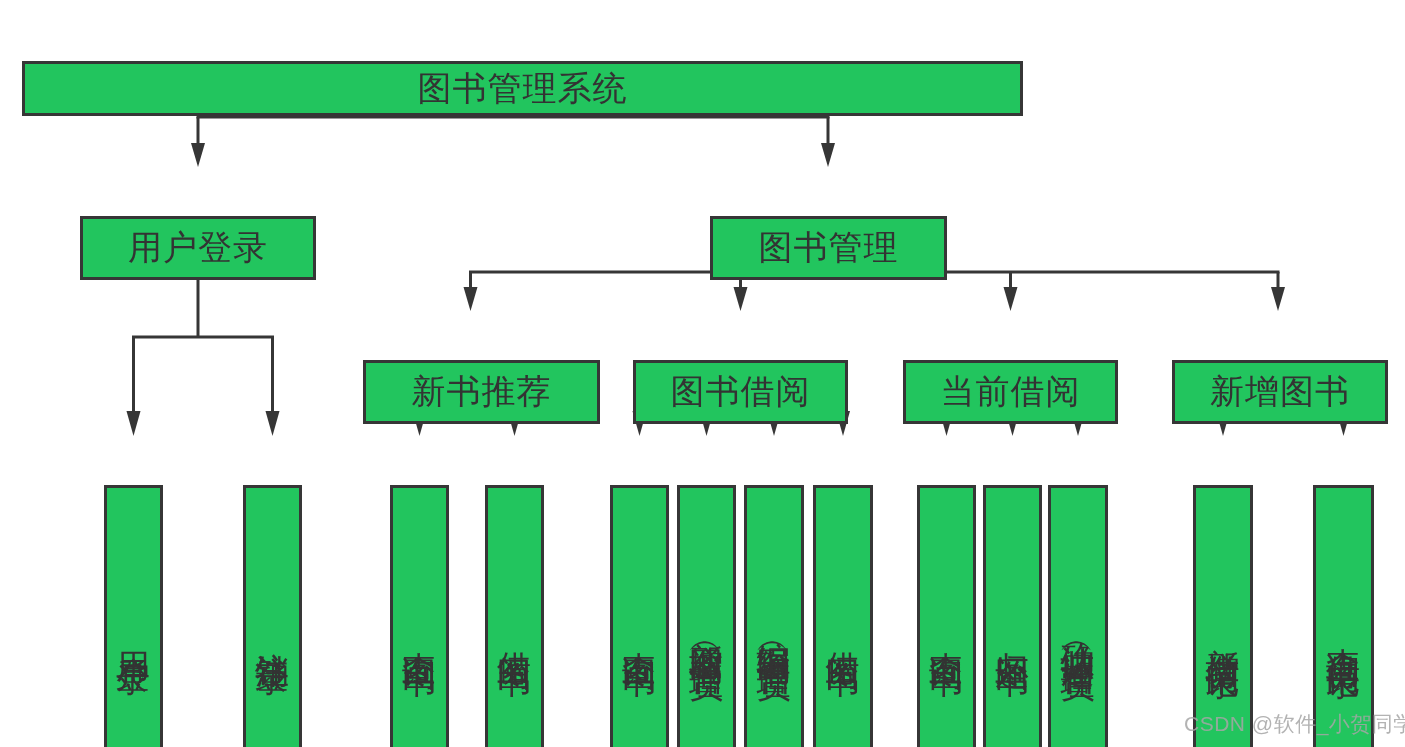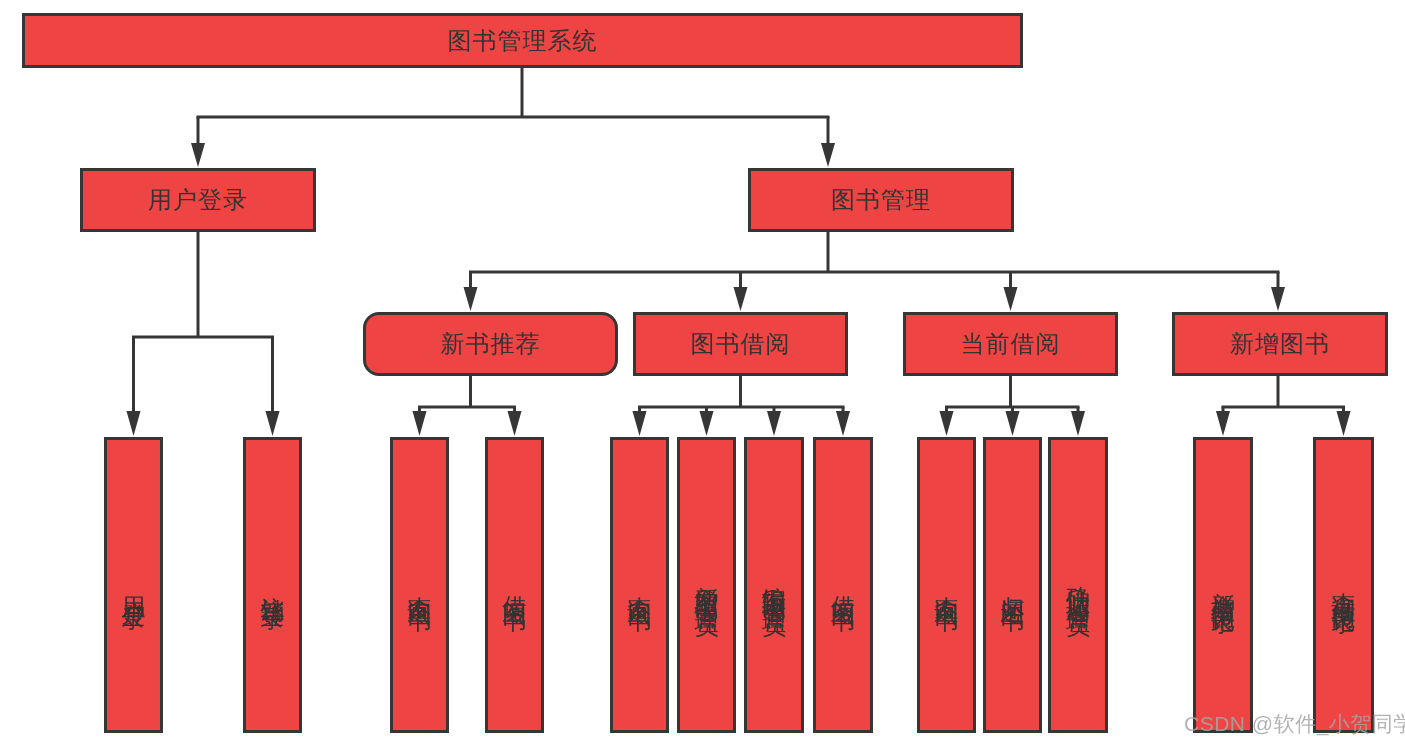--- a/index.html
+++ b/index.html
@@ -18,29 +18,30 @@
   .wires {
     position: absolute;
     left: 0;
     top: 0;
     z-index: 1;
   }
   .node {
     position: absolute;
     box-sizing: border-box;
     border: 3px solid #363636;
-    background: #ef4444;
+    background: #22c55e;
     color: #333333;
     display: flex;
     align-items: center;
     justify-content: center;
-    font-size: 24px;
+    font-size: 34px;
     letter-spacing: 1px;
     z-index: 2;
     white-space: nowrap;
+    margin-top: 48px;
   }
   .vnode {
     writing-mode: vertical-rl;
     text-orientation: mixed;
     letter-spacing: 4px;
     line-height: 1;
     white-space: normal;
   }
   .watermark {
     position: absolute;
@@ -124,23 +125,23 @@
       <polygon points="1005.5,411 1019.5,411 1012.5,436"></polygon>
       <polygon points="1071,411 1085,411 1078,436"></polygon>
       <polygon points="1216,411 1230,411 1223,436"></polygon>
       <polygon points="1336.5,411 1350.5,411 1343.5,436"></polygon>
     </g>
   </svg>
 
   <div class="node" style="left:22px; top:13px; width:1001px; height:55px;">图书管理系统</div>
 
   <div class="node" style="left:80px; top:168px; width:236px; height:64px;">用户登录</div>
-  <div class="node" style="left:748px; top:168px; width:266px; height:64px;">图书管理</div>
+  <div class="node" style="left:710px; top:168px; width:237px; height:64px;">图书管理</div>
 
-  <div class="node" style="left:363px; top:312px; width:255px; height:64px;border-radius:16px;">新书推荐</div>
+  <div class="node" style="left:363px; top:312px; width:237px; height:64px;">新书推荐</div>
   <div class="node" style="left:903px; top:312px; width:215px; height:64px;">当前借阅</div>
   <div class="node" style="left:633px; top:312px; width:215px; height:64px;">图书借阅</div>
   <div class="node" style="left:1172px; top:312px; width:216px; height:64px;">新增图书</div>
 
   <div class="node vnode" style="left:104px; top:437px; width:59px; height:296px;">用户登录</div>
   <div class="node vnode" style="left:243px; top:437px; width:59px; height:296px;">注销登录</div>
 
   <div class="node vnode" style="left:390px; top:437px; width:59px; height:296px;">查询图书</div>
   <div class="node vnode" style="left:485px; top:437px; width:59px; height:296px;">借阅图书</div>
 

